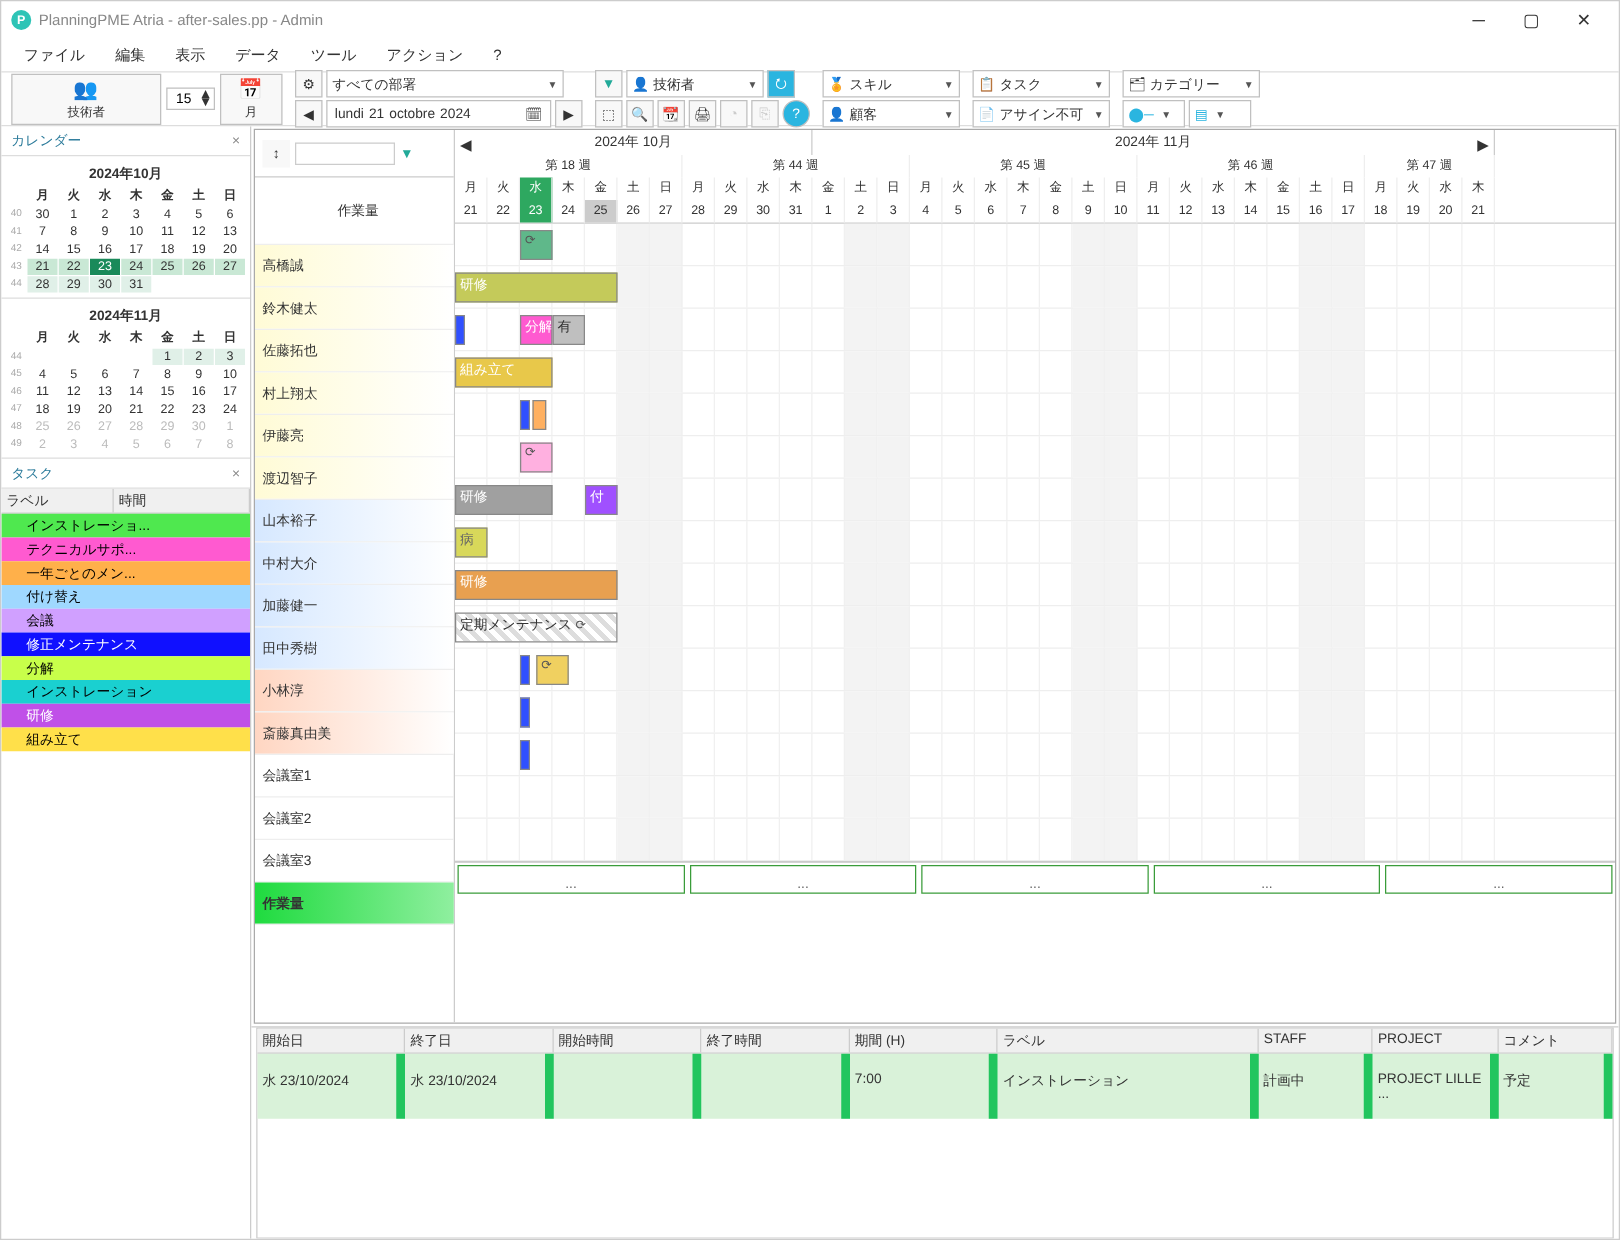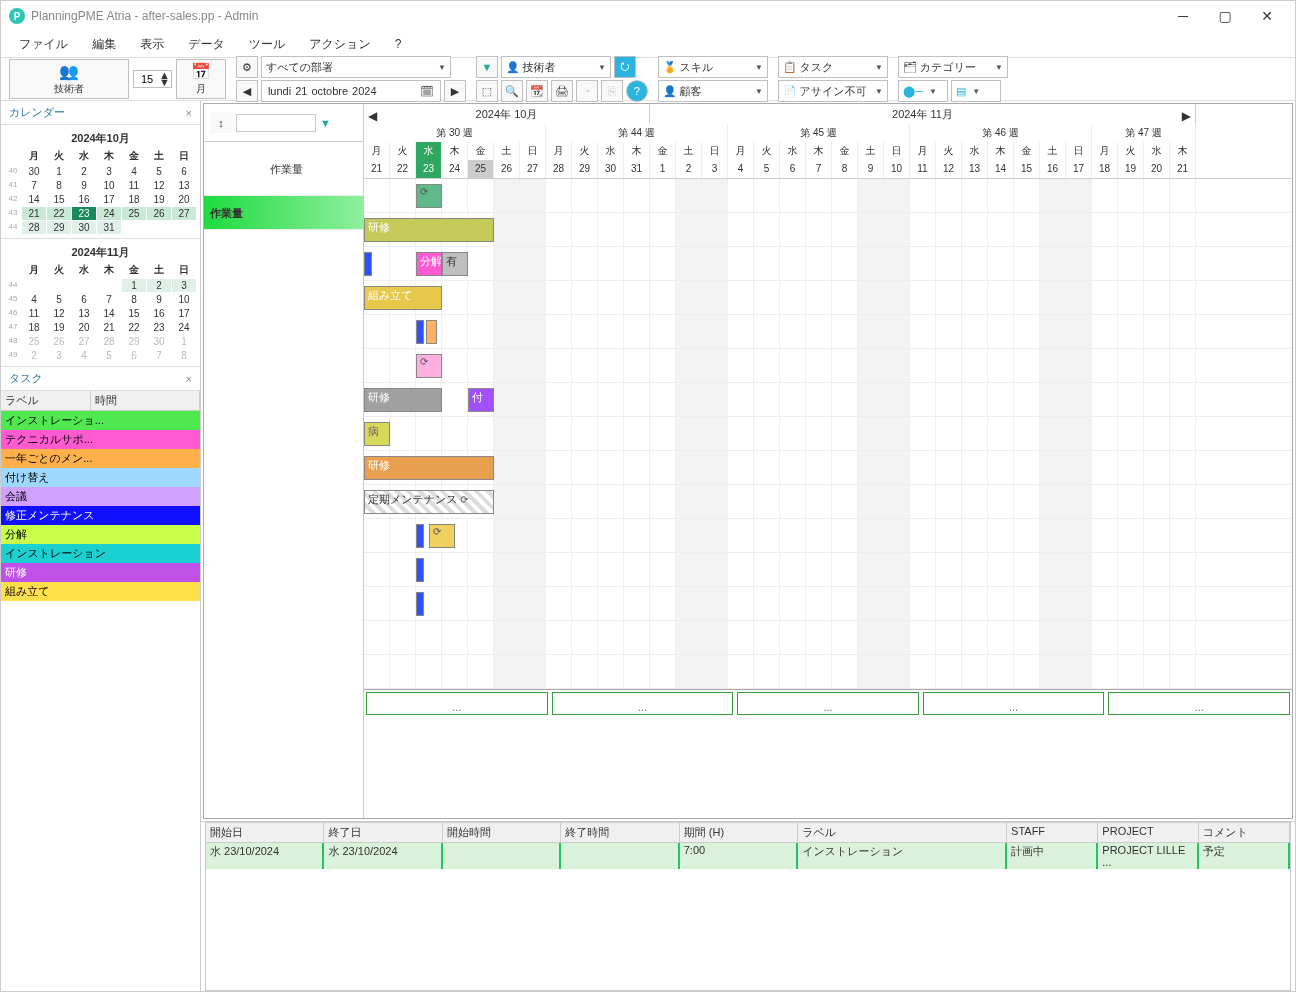--- a/index.html
+++ b/index.html
@@ -33,21 +33,21 @@
 .cal-grid div { text-align:center; padding:1px; font-size:10px; }
 .cal-grid .wk { color:#aaa; font-size:8px; }
 .cal-grid .dh { font-weight:bold; }
 .cal-grid .dim { color:#bbb; }
 .cal-grid .sel { background:#1a8a5a; color:#fff; }
 .cal-grid .hl { background:#c9e8d5; }
 .cal-grid .hl2 { background:#e0f0e8; }
 .tasklist { flex:1; overflow:auto; }
 .tasklist .th { display:flex; background:#f0f0f0; border-bottom:1px solid #ccc; }
 .tasklist .th div { padding:2px 4px; border-right:1px solid #ccc; }
-.tasklist .trow { padding:2px 4px; color:#000; cursor:pointer; }
+.tasklist .trow { padding:2px 20px; color:#000; cursor:pointer; }
 .main { flex:1; display:flex; flex-direction:column; overflow:hidden; }
 .gantt-tools { height:24px; display:flex; align-items:center; padding:2px 6px; gap:4px; border-bottom:1px solid #ccc; }
 .gantt-tools input { border:1px solid #ccc; height:18px; width:80px; }
 .gantt { flex:1; display:flex; overflow:hidden; border:1px solid #aaa; margin:2px; }
 .gantt-left { width:160px; border-right:1px solid #ccc; }
 .gantt-right { flex:1; overflow:hidden; position:relative; }
 .ghdr { border-bottom:1px solid #ccc; }
 .month-row { display:flex; height:20px; }
 .month-row div { border-right:1px solid #ccc; text-align:center; line-height:20px; position:relative; }
 .month-row .navarrow { position:absolute; top:2px; font-size:12px; }
@@ -67,21 +67,21 @@
 .gcells div.wknd { background:#f3f3f3; }
 .bar { position:absolute; height:24px; top:5px; border:1px solid #888; font-size:10px; color:#fff; padding:1px 3px; overflow:hidden; white-space:nowrap; cursor:pointer; }
 .workload-ft { height:28px; border-top:1px solid #aaa; display:flex; }
 .workload-ft div { flex:1; border-right:1px solid #ccc; text-align:center; line-height:28px; color:#666; border:1px solid #3a9c3a; margin:2px; }
 .bottom-panel { height:170px; border-top:1px solid #ccc; display:flex; flex-direction:column; }
 .bp-hd { padding:4px 8px; color:#2a7a9a; font-size:13px; display:flex; justify-content:space-between; }
 .bp-table { border:1px solid #ccc; margin:0 4px; flex:1; }
 .bp-table .thr { display:flex; background:#f0f0f0; border-bottom:1px solid #ccc; }
 .bp-table .thr div { padding:2px 4px; border-right:1px solid #ccc; }
 .bp-table .tdr { display:flex; background:#d9f2d9; }
-.bp-table .tdr div { padding:1px 4px; border-right:2px solid #22c55e; }
+.bp-table .tdr div { padding:14px 4px; border-right:7px solid #22c55e; }
 .statusbar { height:22px; border-top:1px solid #ccc; display:flex; align-items:center; padding:0 8px; font-size:11px; color:#444; }
 .statusbar .sb-center { flex:1; text-align:center; }
 .toolcol { display:flex; flex-direction:column; gap:2px; margin-left:6px; }
 .toolrow { display:flex; gap:3px; align-items:center; }
 .sync-icon { font-size:10px; color:#555; }
 </style>
 </head>
 <body>
 
 <div class="window">
@@ -367,30 +367,47 @@
 
     <div class="main">
       <div class="gantt">
         <div class="gantt-left">
           <div class="gantt-tools" style="border-bottom:1px solid #ccc;height:38px;">
             <span class="sqbtn" style="border:none;">↕</span>
             <input style="">
             <span style="color:#2a9;">▼</span>
           </div>
           <div class="rname" style="height:54px;line-height:54px;text-align:center;font-weight:normal;">作業量</div>
+          <div id="rnames">
+              <div class="rname rgrad1">高橋誠</div>
+              <div class="rname rgrad1">鈴木健太</div>
+              <div class="rname rgrad1">佐藤拓也</div>
+              <div class="rname rgrad1">村上翔太</div>
+              <div class="rname rgrad1">伊藤亮</div>
+              <div class="rname rgrad1">渡辺智子</div>
+              <div class="rname rgrad2">山本裕子</div>
+              <div class="rname rgrad2">中村大介</div>
+              <div class="rname rgrad2">加藤健一</div>
+              <div class="rname rgrad2">田中秀樹</div>
+              <div class="rname rgrad3">小林淳</div>
+              <div class="rname rgrad3">斎藤真由美</div>
+              <div class="rname ">会議室1</div>
+              <div class="rname ">会議室2</div>
+              <div class="rname ">会議室3</div>
+            </div>
           <div class="rname workload">作業量</div>
         </div>
         <div class="gantt-right">
           <div class="ghdr">
             <div class="month-row" id="monthrow">
                 <div style="width: 286px;">2024年 10月<span class="navarrow" style="left: 4px;">◀</span></div>
                 <div style="width: 546px;">2024年 11月<span class="navarrow" style="right: 4px;">▶</span></div>
               </div>
             <div class="week-row" id="weekrow">
-                <div style="width: 182px;">第 30 週</div>
+                <div style="width: 182px;">第 18 週</div>
                 <div style="width: 182px;">第 44 週</div>
                 <div style="width: 182px;">第 45 週</div>
                 <div style="width: 182px;">第 46 週</div>
                 <div style="width: 104px;">第 47 週</div>
               </div>
             <div class="dow-row" id="dowrow">
                 <div style="width: 26px;">月</div>
                 <div style="width: 26px;">火</div>
                 <div class="today" style="width: 26px;">水</div>
                 <div style="width: 26px;">木</div>

